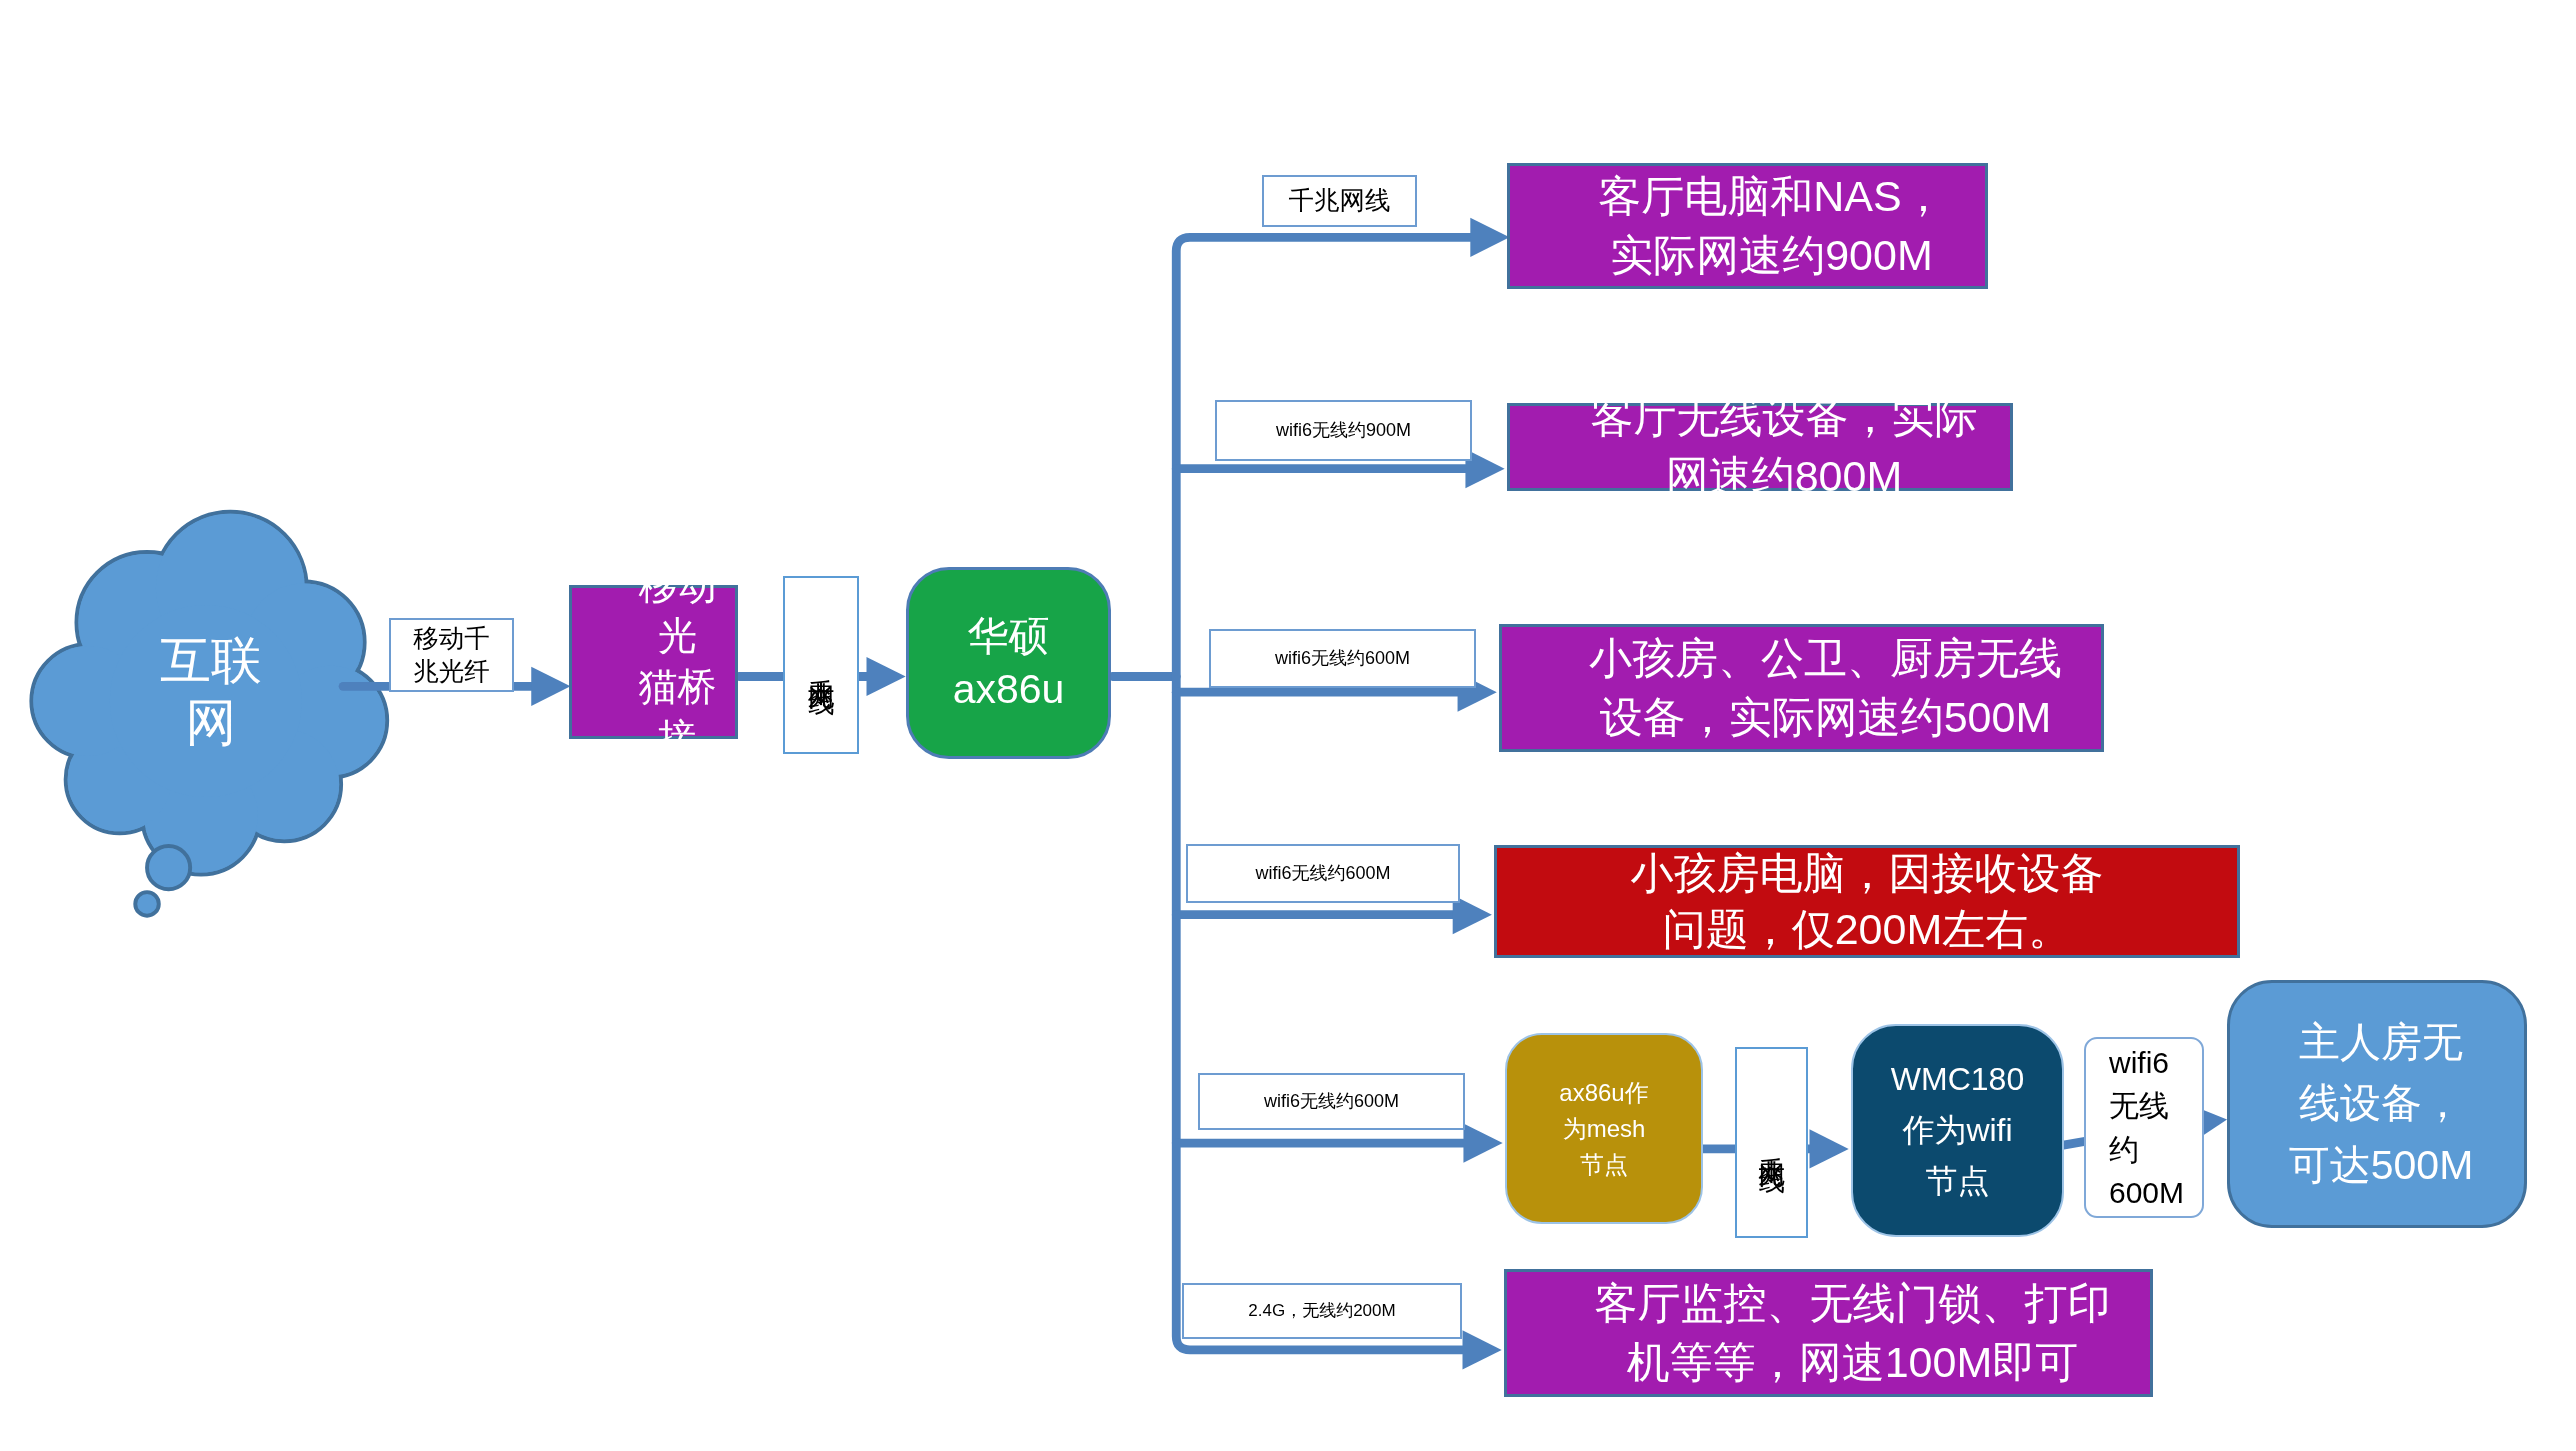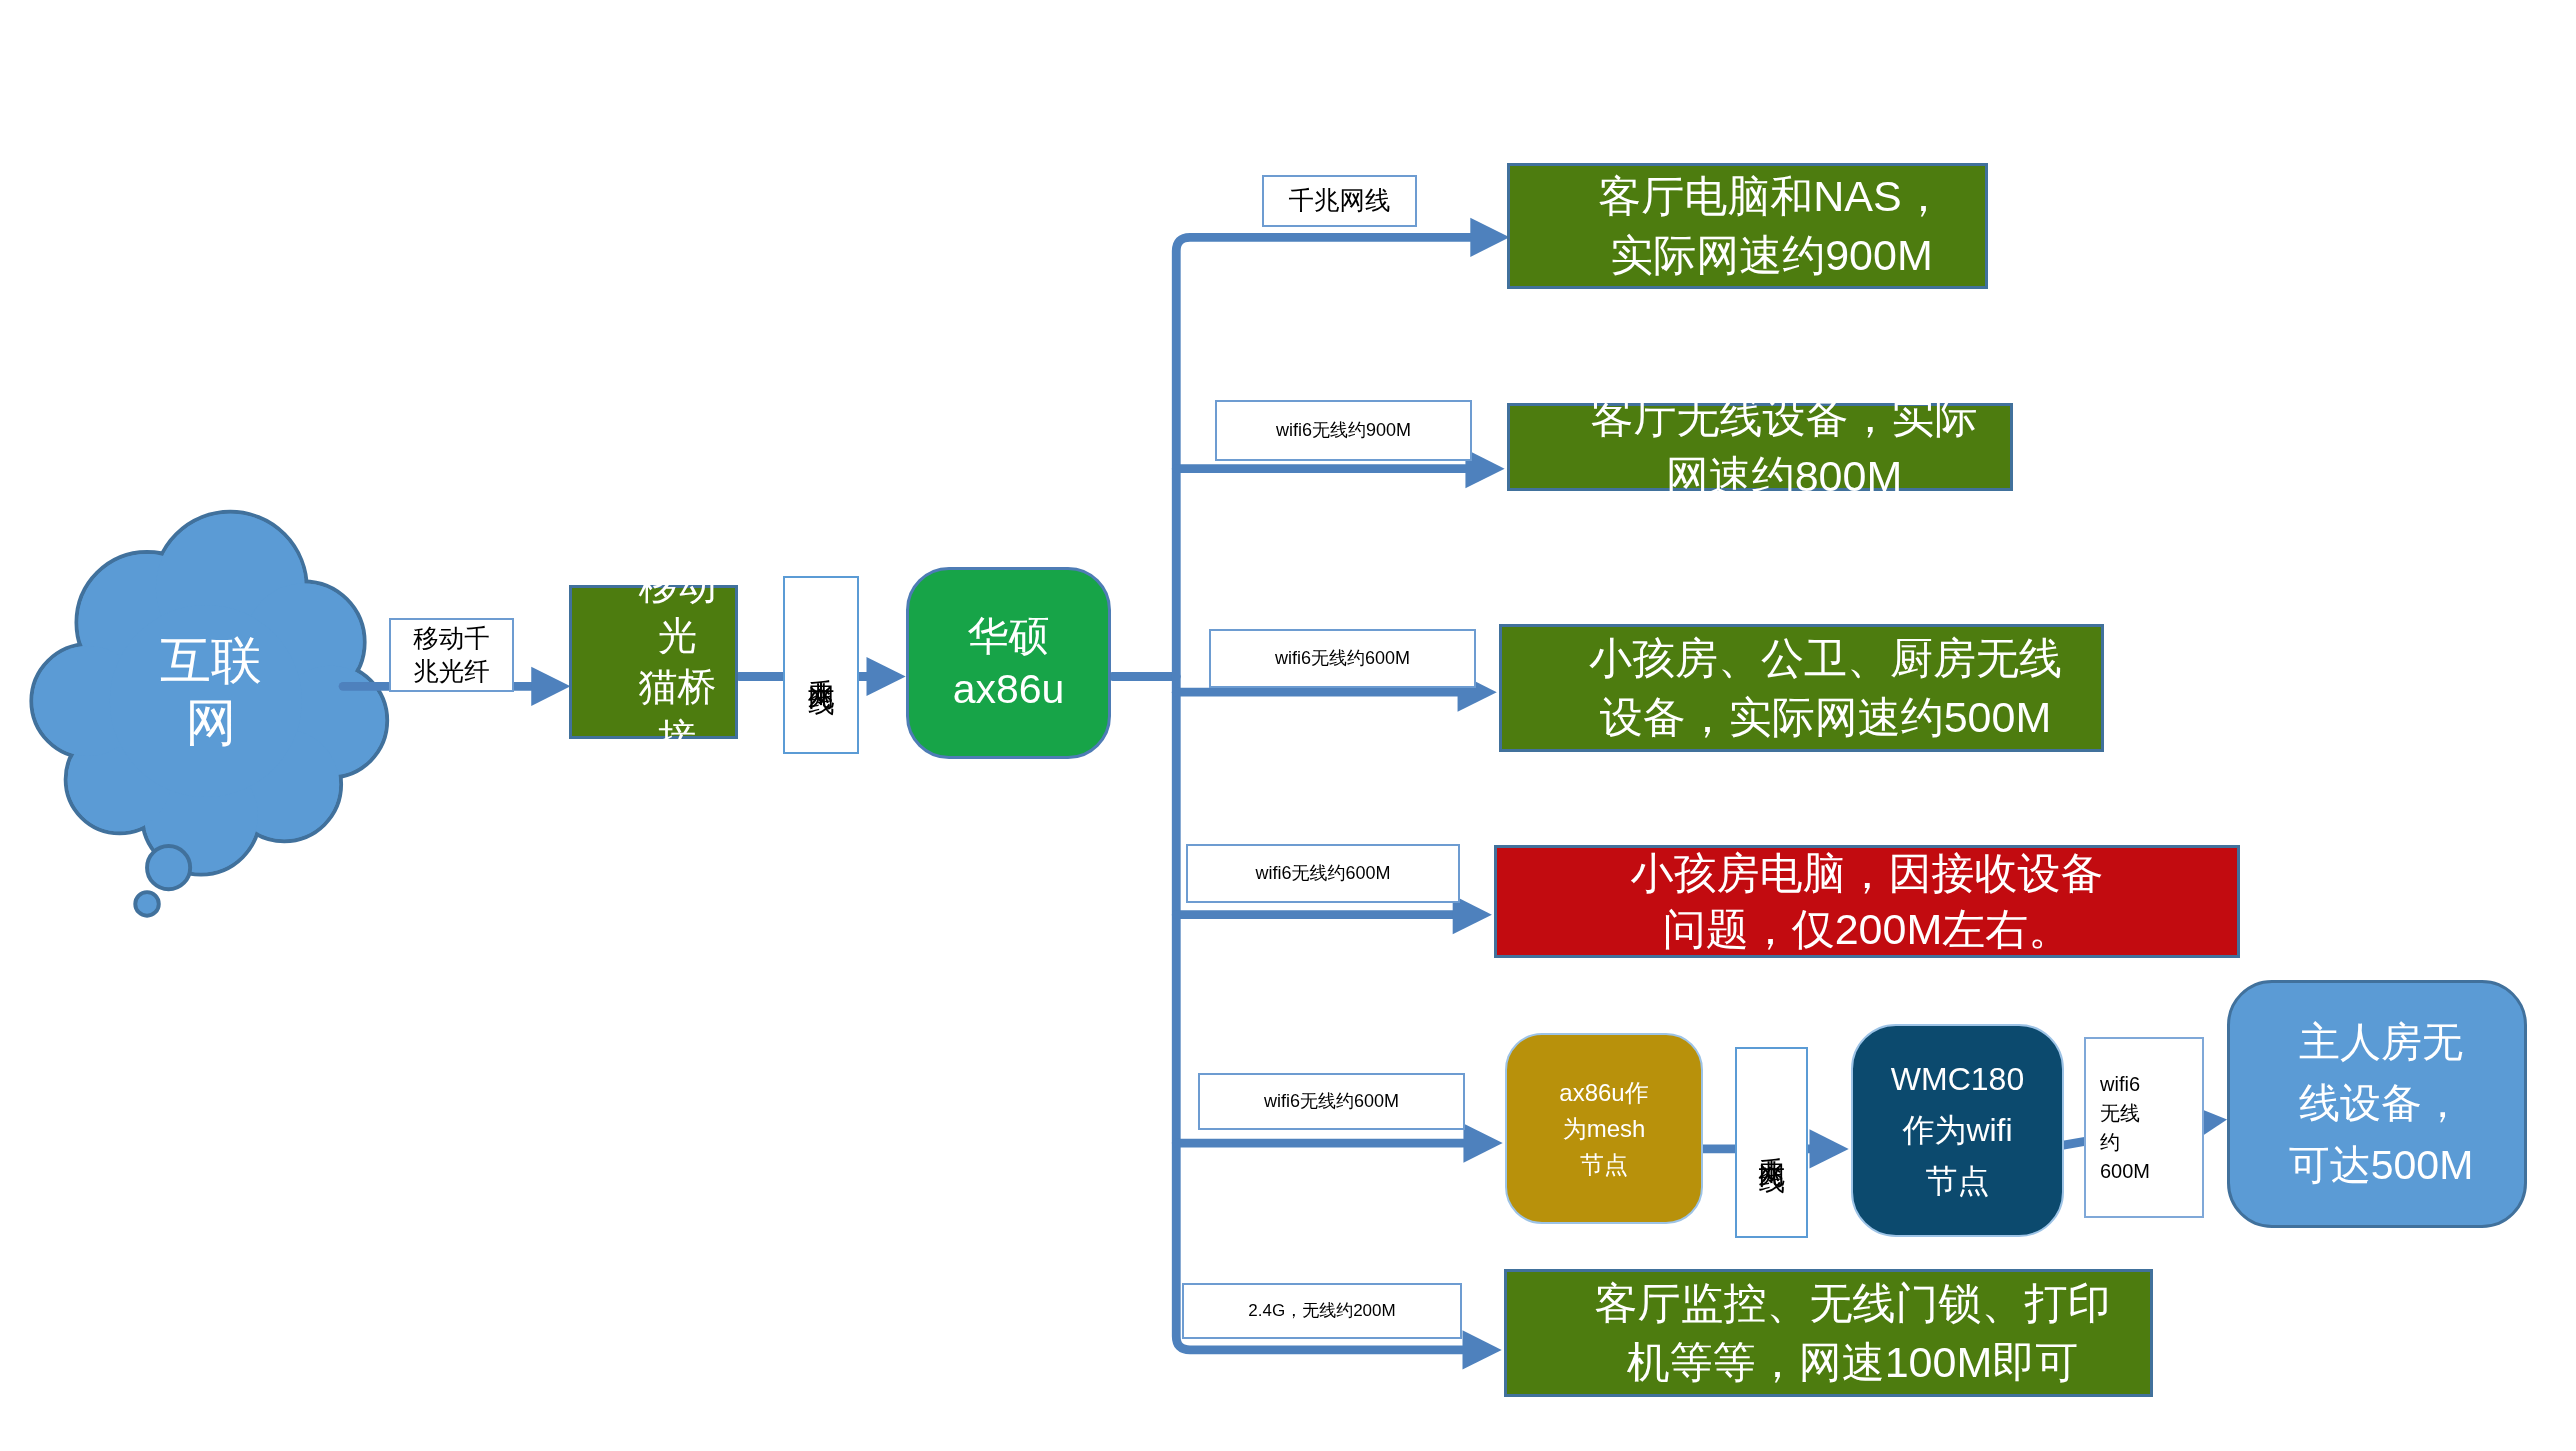--- a/index.html
+++ b/index.html
@@ -6,29 +6,29 @@
   .stage{
     position:relative;width:2576px;height:1452px;background:#ffffff;overflow:hidden;
     font-family:"Liberation Sans",sans-serif;
   }
   .lines{position:absolute;left:0;top:0;z-index:0;}
   .node,.elabel{
     position:absolute;display:flex;align-items:center;justify-content:center;
     text-align:center;white-space:pre-line;box-sizing:border-box;z-index:2;
   }
   .node{color:#ffffff;}
-  .blue  {background:#4d7c0f;border:3.9px solid #41719C;font-size:43px;line-height:1.38;padding-left:48px;}
+  .blue  {background:#a21caf;border:3.9px solid #41719C;font-size:43px;line-height:1.38;padding-left:48px;}
   .red   {background:#C20B10;border:3.9px solid #41719C;font-size:43px;line-height:1.28;}
   .green {background:#17A448;border:3.9px solid #4E7CB5;border-radius:43px;font-size:41px;line-height:1.3;}
   .gold  {background:#B8910B;border:2.9px solid #9DC3E6;border-radius:37px;font-size:24px;line-height:1.5;}
   .navy  {background:#0c4a6e;border:2.9px solid #9DC3E6;border-radius:45px;font-size:32px;line-height:1.6;}
   .blue-round{background:#5B9BD5;border:3.9px solid #41719C;border-radius:45px;font-size:41px;line-height:1.5;}
   .elabel{background:#ffffff;color:#000000;border:2.9px solid #6D9CD1;font-size:18px;line-height:1.3;}
   .elabel.vert{writing-mode:vertical-rl;letter-spacing:3.9px;border-color:#5B9BD5;font-size:26.5px;}
-  .elabel.multiline{justify-content:flex-start;align-items:center;text-align:left;padding-left:14px;font-size:20px;line-height:1.45;border-color:#7FA8D8;}
+  .elabel.multiline{justify-content:flex-start;align-items:center;text-align:left;padding-left:23px;font-size:30px;line-height:1.45;border-color:#7FA8D8;border-radius:13px;}
   .cloud-text{
     position:absolute;z-index:2;color:#ffffff;font-size:51px;line-height:1.2;
     display:flex;align-items:center;justify-content:center;text-align:center;white-space:pre-line;
   }
 </style>
 </head>
 <body>
 
 <div class="stage">
 

